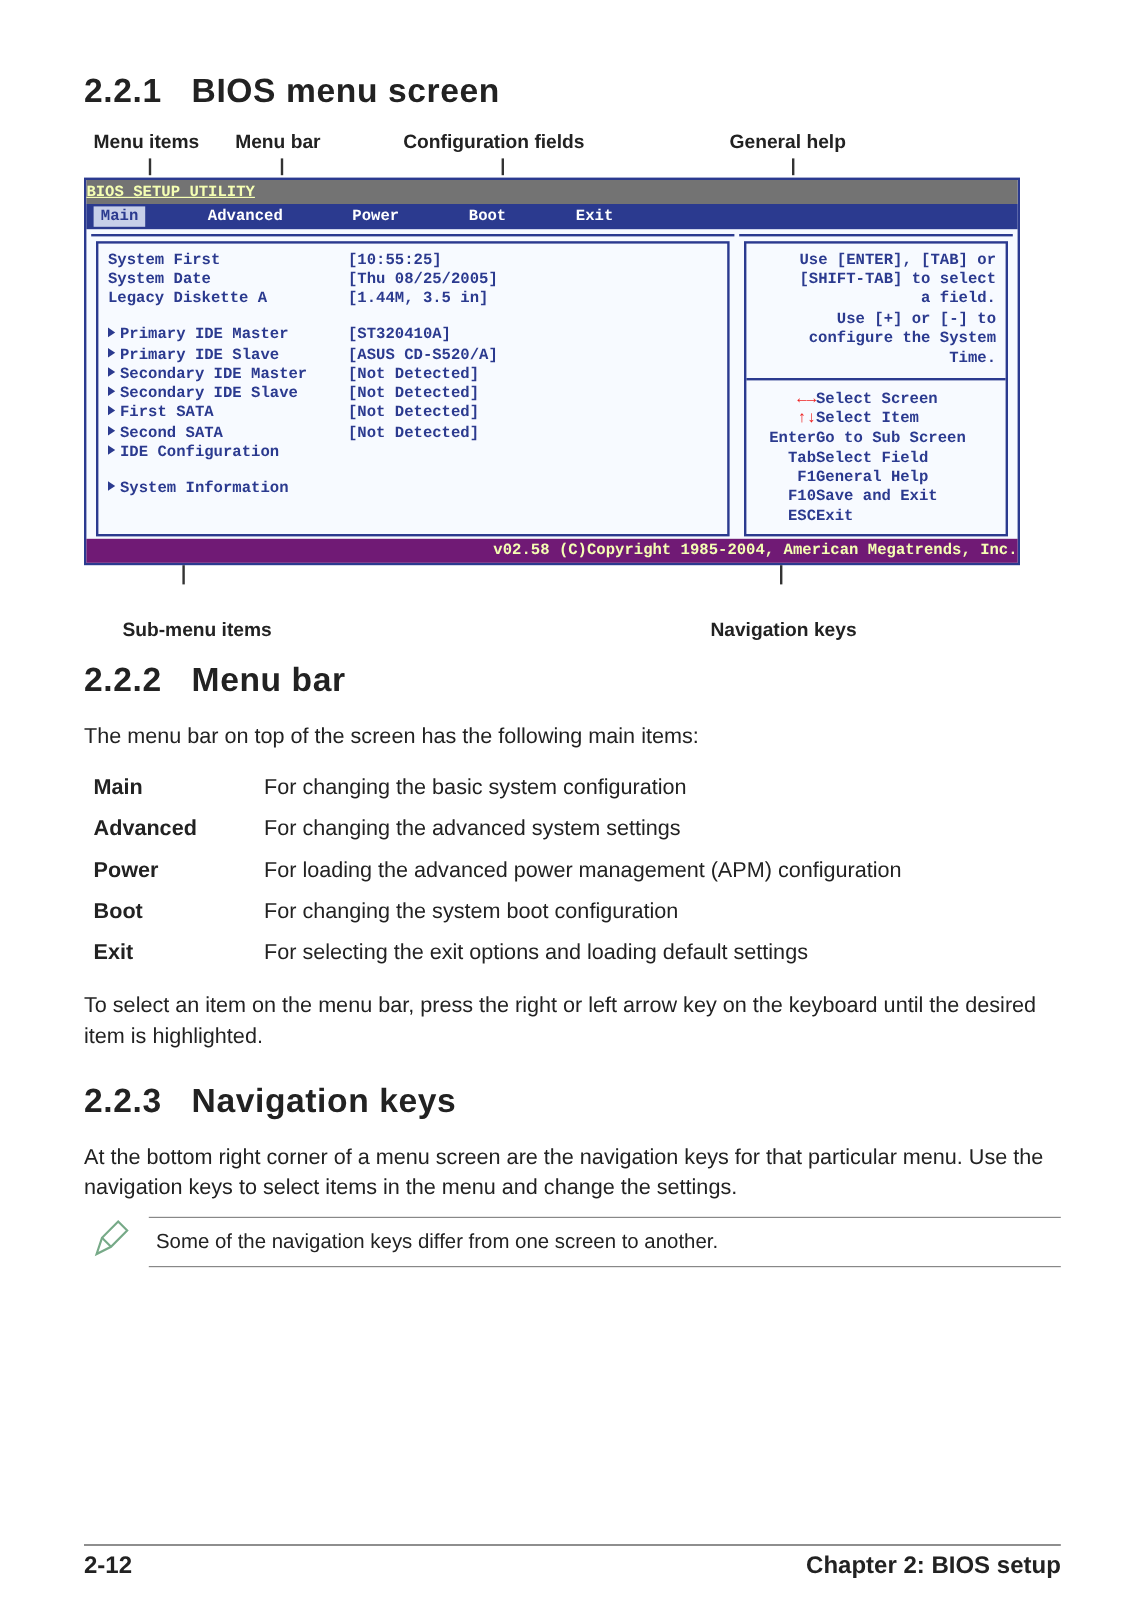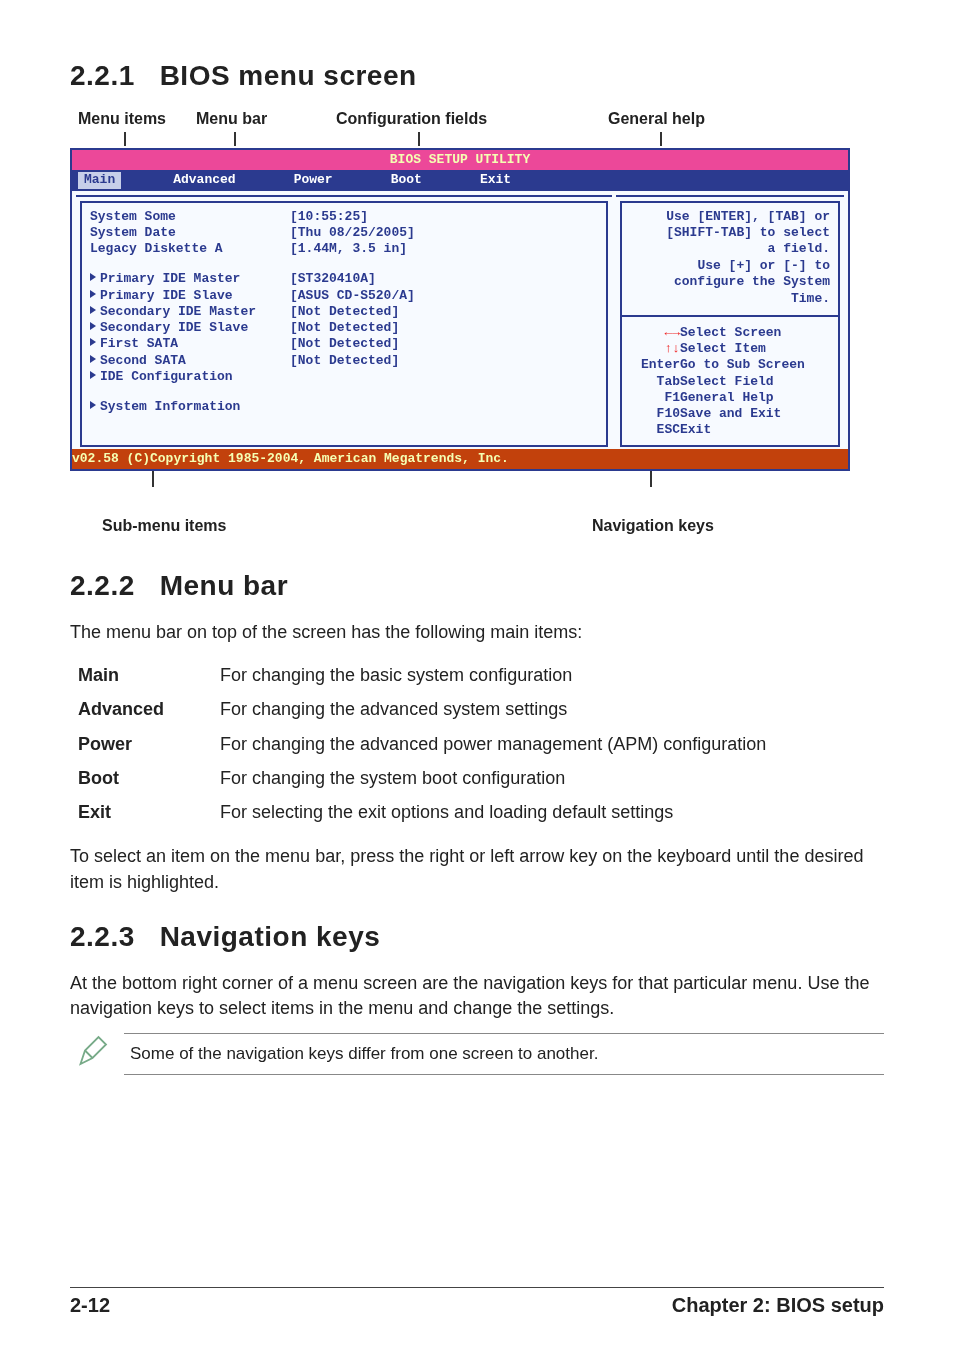--- a/index.html
+++ b/index.html
@@ -35,24 +35,25 @@
     border: 2px solid #2b3a8f;
     font-family: "Courier New", monospace;
     font-size: 13px;
     font-weight: bold;
     line-height: 1.25;
     color: #2b3a8f;
     background: #f7faff;
     width: 780px;
   }
   .bios-title {
-    background: #ec4899;
+    background: #737373;
     color: #f5ffb3;
-    text-align: center;
+    text-align: left;
     padding: 2px 0;
+    text-decoration: underline;
   }
   .bios-menu {
     background: #2b3a8f;
     color: #fff;
     display: flex;
     padding: 2px 6px;
   }
   .bios-menu span { margin-right: 46px; padding: 0 6px; }
   .bios-menu span.active { background: #c7cfe9; color: #2b3a8f; }
 
@@ -105,23 +106,23 @@
   .help-box hr {
     border: none;
     border-top: 2px solid #2b3a8f;
     margin: 8px -8px;
   }
   .nav-line { display: flex; }
   .nav-key { width: 50px; display: inline-block; }
   .nav-arrows { color: #e22; }
 
   .bios-footer {
-    background: #c2410c;
+    background: #701a75;
     color: #f5ffb3;
-    text-align: left;
+    text-align: right;
     padding: 2px 0;
   }
 
   .under-labels {
     margin-top: 6px;
     font-size: 16px;
     font-weight: 900;
     position: relative;
     height: 34px;
     width: 780px;
@@ -196,21 +197,21 @@
     <span class="active">Main</span>
     <span>Advanced</span>
     <span>Power</span>
     <span>Boot</span>
     <span>Exit</span>
   </div>
   <div class="bios-body">
     <div class="bios-left">
       <div class="content-box">
         <div class="row">
-            <span class="col1">System Some</span>
+            <span class="col1">System First</span>
             <span>[10:55:25]</span>
           </div>
         <div class="row">
             <span class="col1">System Date</span>
             <span>[Thu 08/25/2005]</span>
           </div>
         <div class="row">
             <span class="col1">Legacy Diskette A</span>
             <span>[1.44M, 3.5 in]</span>
           </div>
@@ -293,39 +294,39 @@
   <div class="bios-footer">v02.58 (C)Copyright 1985-2004, American Megatrends, Inc.</div>
 </div>
 
 <div class="under-labels">
   <span class="ultick" style="left:82px"></span>
   <span class="ullbl" style="left:32px">Sub-menu items</span>
   <span class="ultick" style="left:580px"></span>
   <span class="ullbl" style="left:522px">Navigation keys</span>
 </div>
 
-<h2 class="section" style="margin-top:59px">
+<h2 class="section" style="margin-top:40px">
   <span>2.2.2</span>&nbsp;&nbsp;
   <span>Menu bar</span>
 </h2>
 <p class="para">The menu bar on top of the screen has the following main items:</p>
 
 <table class="menu-explain">
   <tbody>
       <tr>
         <td class="term">Main</td>
         <td>For changing the basic system configuration</td>
       </tr>
   <tr>
         <td class="term">Advanced</td>
         <td>For changing the advanced system settings</td>
       </tr>
   <tr>
         <td class="term">Power</td>
-        <td>For changing the advanced power management (APM) configuration</td>
+        <td>For loading the advanced power management (APM) configuration</td>
       </tr>
   <tr>
         <td class="term">Boot</td>
         <td>For changing the system boot configuration</td>
       </tr>
   <tr>
         <td class="term">Exit</td>
         <td>For selecting the exit options and loading default settings</td>
       </tr>
 </tbody>

